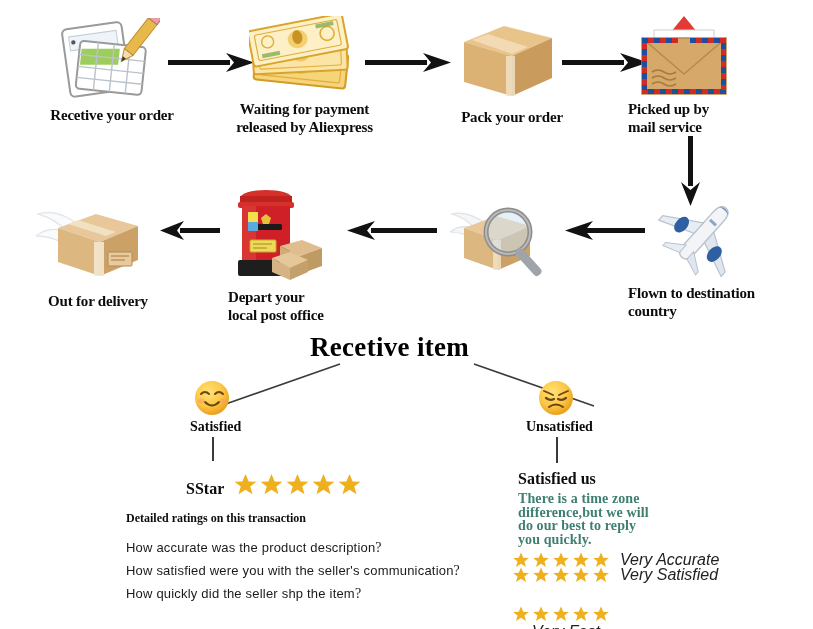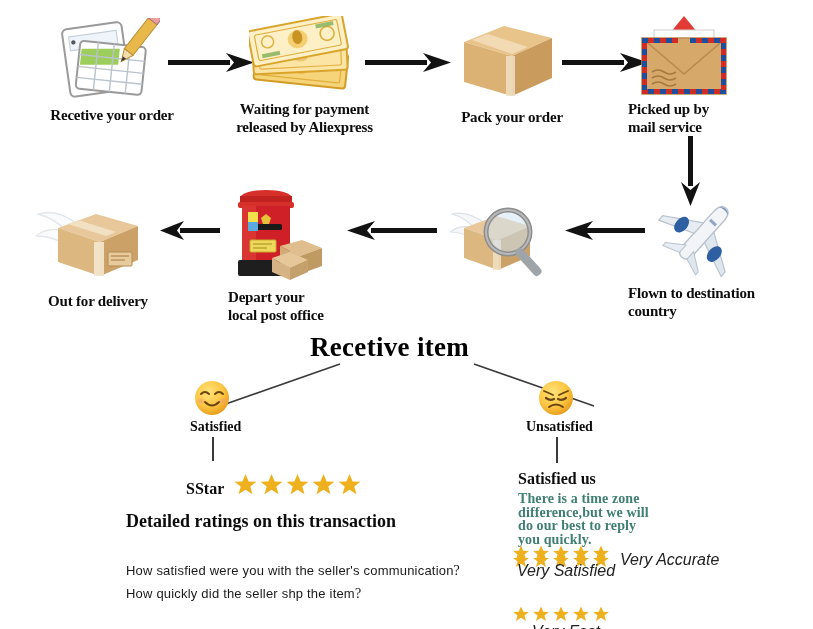--- a/index.html
+++ b/index.html
@@ -60,21 +60,21 @@
   .sstar-label {
     font-family: "Liberation Serif", serif;
     font-weight: bold;
     font-size: 16px;
     color: #0c0c0c;
   }
 
   .detailed-title {
     font-family: "Liberation Serif", serif;
     font-weight: bold;
-    font-size: 18px;
+    font-size: 12px;
     color: #0c0c0c;
     white-space: nowrap;
   }
   .question {
     font-family: "Liberation Sans", sans-serif;
     font-size: 13px;
     color: #1a1a1a;
     white-space: nowrap;
     letter-spacing: 0.2px;
   }
@@ -438,20 +438,23 @@
     <svg width="25" height="25" viewBox="0 0 24 24">
         <path d="M12 2 L15 9 L22.5 9.3 L16.6 14 L18.7 21.4 L12 17.1 L5.3 21.4 L7.4 14 L1.5 9.3 L9 9 Z" fill="#EFB01E"></path>
       </svg>
     <svg width="25" height="25" viewBox="0 0 24 24">
         <path d="M12 2 L15 9 L22.5 9.3 L16.6 14 L18.7 21.4 L12 17.1 L5.3 21.4 L7.4 14 L1.5 9.3 L9 9 Z" fill="#EFB01E"></path>
       </svg>
   </div>
 
   <div class="abs detailed-title" style="left:126px; top:511px;">Detailed ratings on this transaction</div>
 
+  <div class="abs question" style="left:126px; top:540px;">
+    <span>How accurate was the product description</span><span class="qmark">?</span>
+  </div>
   <div class="abs question" style="left:126px; top:563px;">
     <span>How satisfied were you with the seller's communication</span><span class="qmark">?</span>
   </div>
   <div class="abs question" style="left:126px; top:586px;">
     <span>How quickly did the seller shp the item</span><span class="qmark">?</span>
   </div>
 
   <div class="abs contact-title" style="left:518px; top:470px;">Satisfied us</div>
 
   <div class="abs contact-note" style="left:518px; top:492px; width:210px;">There is a time zone
@@ -473,21 +476,21 @@
       <svg width="18" height="18" viewBox="0 0 24 24">
           <path d="M12 2 L15 9 L22.5 9.3 L16.6 14 L18.7 21.4 L12 17.1 L5.3 21.4 L7.4 14 L1.5 9.3 L9 9 Z" fill="#EFB01E"></path>
         </svg>
       <svg width="18" height="18" viewBox="0 0 24 24">
           <path d="M12 2 L15 9 L22.5 9.3 L16.6 14 L18.7 21.4 L12 17.1 L5.3 21.4 L7.4 14 L1.5 9.3 L9 9 Z" fill="#EFB01E"></path>
         </svg>
     </span>
     <span class="rating-text">Very Accurate</span>
   </div>
 
-  <div class="rating-row" style="left:512px; top:544px;flex-direction:column;">
+  <div class="rating-row" style="left:512px; top:566px;">
     <span class="rating-stars">
       <svg width="18" height="18" viewBox="0 0 24 24">
           <path d="M12 2 L15 9 L22.5 9.3 L16.6 14 L18.7 21.4 L12 17.1 L5.3 21.4 L7.4 14 L1.5 9.3 L9 9 Z" fill="#EFB01E"></path>
         </svg>
       <svg width="18" height="18" viewBox="0 0 24 24">
           <path d="M12 2 L15 9 L22.5 9.3 L16.6 14 L18.7 21.4 L12 17.1 L5.3 21.4 L7.4 14 L1.5 9.3 L9 9 Z" fill="#EFB01E"></path>
         </svg>
       <svg width="18" height="18" viewBox="0 0 24 24">
           <path d="M12 2 L15 9 L22.5 9.3 L16.6 14 L18.7 21.4 L12 17.1 L5.3 21.4 L7.4 14 L1.5 9.3 L9 9 Z" fill="#EFB01E"></path>
         </svg>

